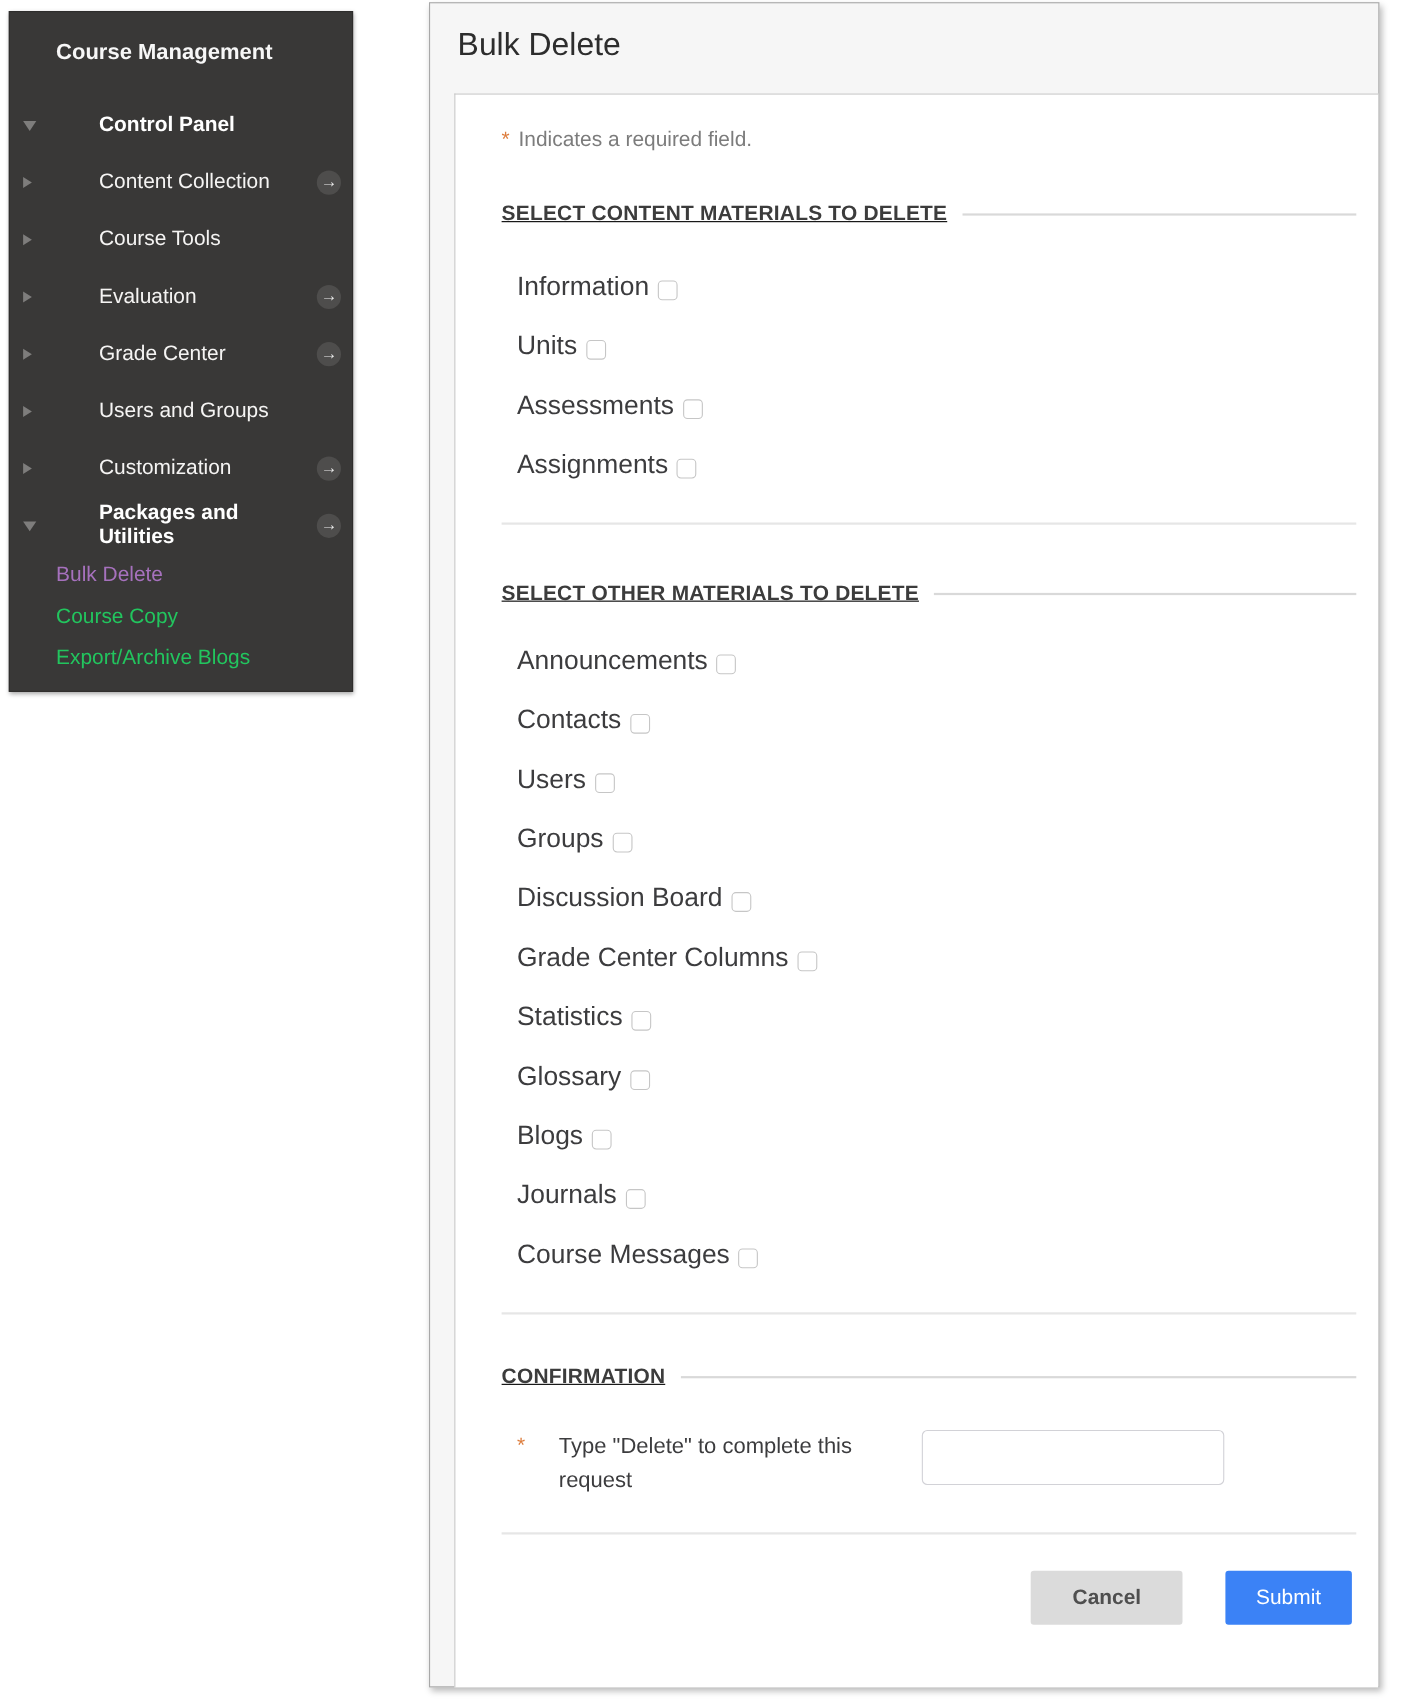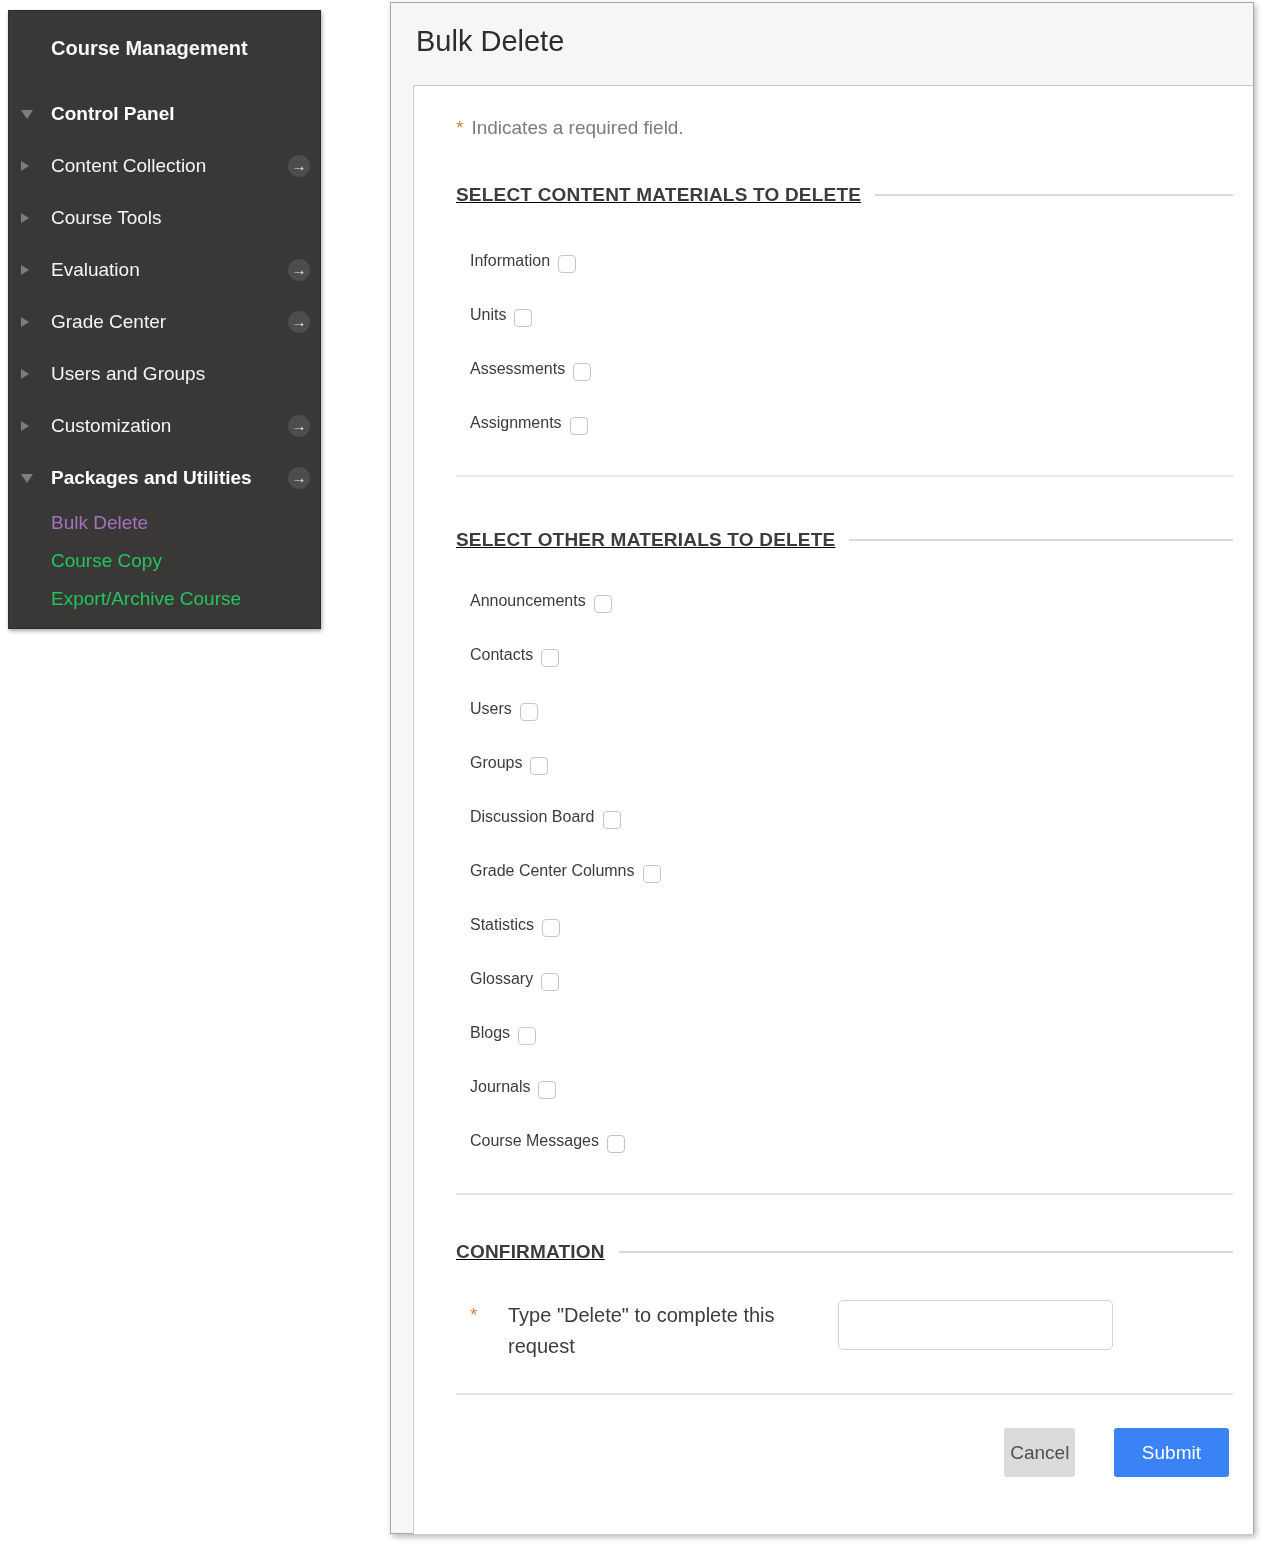--- a/index.html
+++ b/index.html
@@ -8,21 +8,21 @@
 
   
   .sidebar {
     position:absolute; left:8px; top:10px; width:313px;
     background:#393837; color:#f7f7f7;
     border:1px solid #2e2d2c;
     box-shadow:1px 2px 4px rgba(0,0,0,.35);
     padding:24px 0 10px 0;
   }
   .cm-title { font-size:20px; font-weight:700; padding-left:42px; line-height:26px; margin-bottom:27px; }
-  .side-row { display:flex; align-items:center; height:52px; cursor:pointer; position:relative; }
+  .side-row { display:flex; align-items:center; height:52px; cursor:pointer; position:relative;gap:39px; }
   .side-row .marker-col { width:42px; display:flex; justify-content:flex-start; padding-left:12px; }
   .side-label { font-size:19px; color:#f5f4f3; flex:1; }
   .side-label.bold { font-weight:700; color:#ffffff; }
   .tri-right { width:0; height:0; border-left:8px solid #7e7d7c; border-top:5px solid transparent; border-bottom:5px solid transparent; }
   .tri-down  { width:0; height:0; border-top:9px solid #7e7d7c; border-left:6px solid transparent; border-right:6px solid transparent; }
   .circle-arrow {
     width:22px; height:22px; border-radius:50%; background:#4e4d4c;
     color:#e6e6e6; font-size:15px; line-height:21px; text-align:center;
     margin-right:10px; flex:0 0 auto; font-weight:700;
   }
@@ -48,21 +48,21 @@
   .req-note { color:#7c7c7c; font-size:19px; line-height:20px; }
   .star { color:#dd7d3d; font-size:19px; margin-right:8px; }
 
   .sec-head { display:flex; align-items:center;text-decoration:underline; }
   .sec-head.first { margin-top:46px; }
   .sec-title { font-size:19px; font-weight:700; color:#3c3c3c; letter-spacing:.2px; white-space:nowrap; }
   .sec-rule { flex:1; height:2px; background:#d9d9d9; margin-left:14px; }
 
   .cb-list { margin-top:28px; }
   .cbrow { display:flex; align-items:center; height:54px; padding-left:14px; }
-  .cblabel { font-size:16px; color:#3c3c3e; }
+  .cblabel { font-size:24px; color:#3c3c3e; }
   .cb {
     width:18px; height:18px; border:1px solid #c6c6c6; border-radius:4px;
     background:#fff; margin-left:8px; position:relative; top:3px; cursor:pointer; flex:0 0 auto;
   }
 
   .divider { border:none; border-top:2px solid #e6e6e6; margin-top:25px; }
   .sec-head.second { margin-top:52px; }
   .cb-list.second { margin-top:23px; }
   .sec-head.confirm { margin-top:46px; }
 
@@ -70,21 +70,21 @@
   .confirm-star { width:30px; padding-top:4px; flex:0 0 auto; }
   .confirm-label { width:285px; font-size:20px; line-height:31px; color:#3c3c3e; flex:0 0 auto; }
   .confirm-input {
     margin-left:45px; width:275px; height:50px; border:1px solid #d2d2d7; border-radius:5px;
     font-size:18px; padding:0 10px; color:#333; background:#fff; outline:none; align-self:flex-start;
   }
 
   .divider.before-buttons { margin-top:31px; }
   .actions { margin-top:33px; text-align:right; padding-right:4px; }
   .btn { display:inline-block; font-size:19px; border:none; border-radius:3px; cursor:pointer; line-height:1; }
-  .btn-cancel { background:#dbdbdb; color:#4f4f4f; padding:15px 6px; }
+  .btn-cancel { background:#dbdbdb; color:#4f4f4f; padding:15px 38px;font-weight:bold; }
   .btn-submit { background:#3b82f6; color:#ffffff; padding:15px 28px; margin-left:34px; }
 </style>
 </head>
 <body>
 
 <aside class="sidebar">
   <div class="cm-title">Course Management</div>
 
   <div class="side-row">
     <span class="marker-col">
@@ -147,21 +147,21 @@
     <span class="circle-arrow">→</span>
   </div>
 
   <div class="sub-row">
     <span class="sub-label active">Bulk Delete</span>
   </div>
   <div class="sub-row">
     <span class="sub-label">Course Copy</span>
   </div>
   <div class="sub-row">
-    <span class="sub-label">Export/Archive Course</span>
+    <span class="sub-label">Export/Archive Blogs</span>
   </div>
 </aside>
 
 <main class="panel">
   <div class="panel-header">
     <h1 class="page-title">Bulk Delete</h1>
   </div>
 
   <div class="content-box">
 

